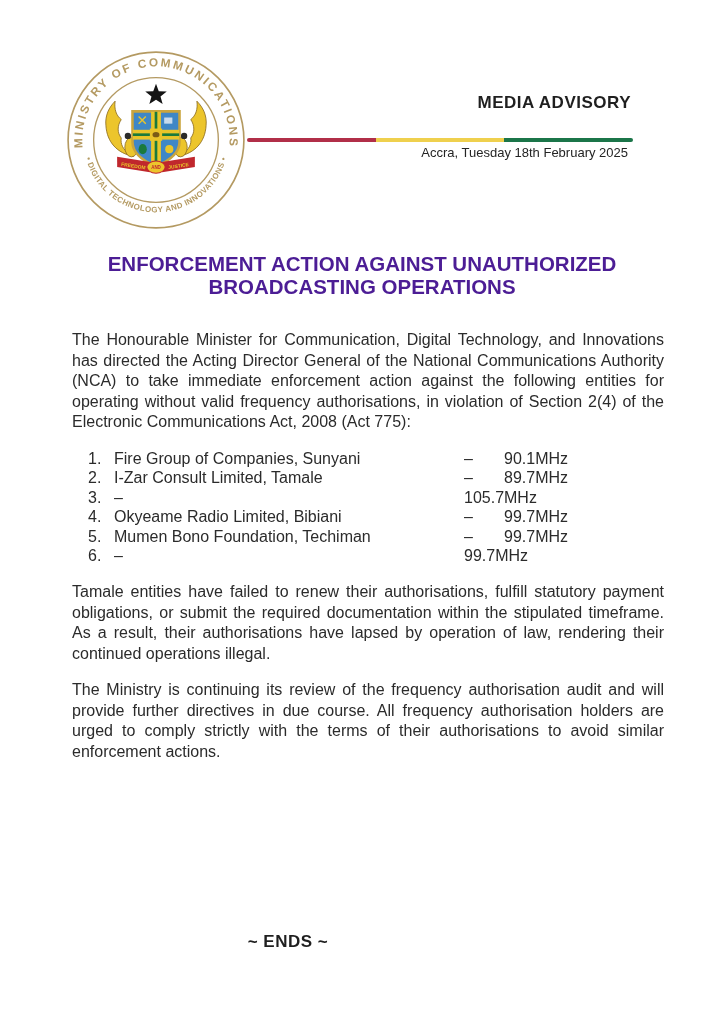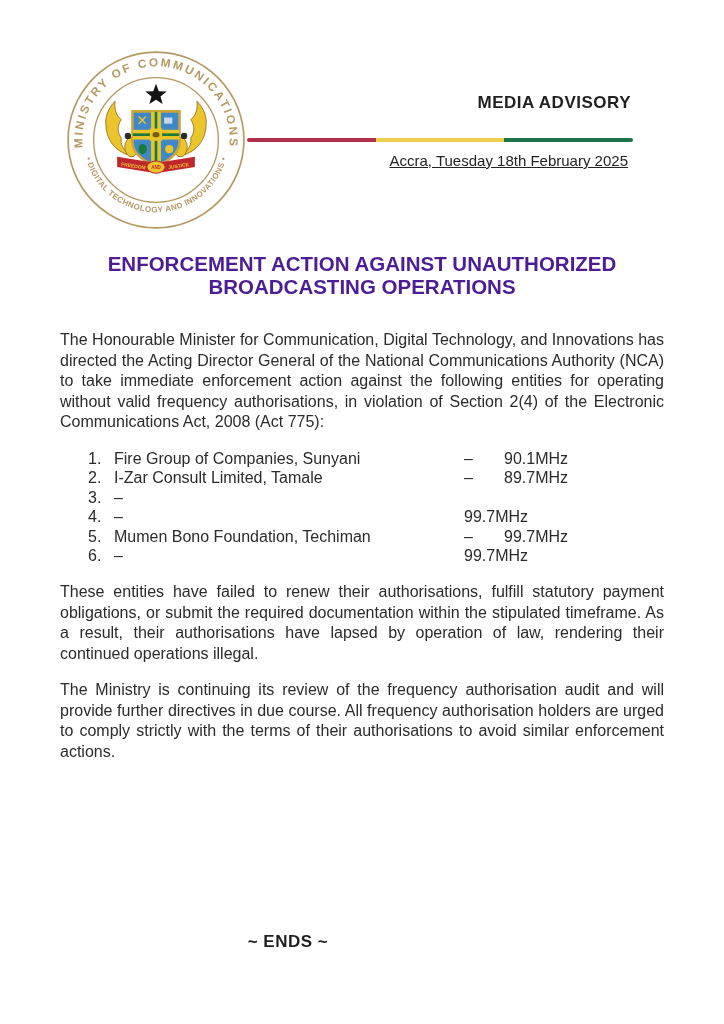--- a/index.html
+++ b/index.html
@@ -20,37 +20,37 @@
   .advisory{
     font-size:17px;line-height:30px;font-weight:700;color:#1f1f1f;
     text-align:right;letter-spacing:.5px;padding-right:2px;
   }
   .flag-line{display:flex;height:4px;margin-top:20px;border-radius:2px;overflow:hidden;}
   .flag-line span{flex:1;}
   .seg-red{background:var(--flag-red);}
   .seg-gold{background:var(--flag-gold);}
   .seg-green{background:var(--flag-green);}
   .dateline{
-    margin-top:10px;text-align:right;padding-right:5px;
-    font-size:15px;line-height:18px;font-weight:500;color:#242424;text-decoration:underline;
+    margin-top:2px;text-align:right;padding-right:5px;
+    font-size:13px;line-height:18px;font-weight:500;color:#242424;
   }
 
   
   .title{
     position:absolute;top:252px;left:0;width:724px;padding:0 72px;
     text-align:center;font-size:20.5px;line-height:23px;font-weight:700;color:#4c1d95;
   }
 
   
   .content{
     position:absolute;left:60px;top:330px;width:604px;
     font-size:16px;line-height:20.5px;font-weight:500;text-align:justify;
     text-justify:inter-word;color:#2b2b2b;
   }
-  .content p{margin:0 0 16px 0;}
+  .content p{margin:0 0 16px 12px;}
   .content p.p4{margin-top:5px;}
   .entity-list{margin:0 0 16px 0;padding-left:28px;line-height:19.6px;text-align:left;}
   .entity-row{display:grid;grid-template-columns:26px 350px 40px auto;}
   .entity-num{}
   .entity-dash{}
   .entity-freq{}
 
   .ends{
     position:absolute;top:932px;left:0;width:576px;text-align:center;
     font-size:17px;font-weight:700;color:#1f1f1f;letter-spacing:.5px;
@@ -146,38 +146,40 @@
       </div>
       <div class="entity-row">
         <span class="entity-num">2.</span>
         <span class="entity-name">I-Zar Consult Limited, Tamale</span>
         <span class="entity-dash">–</span>
         <span class="entity-freq">89.7MHz</span>
       </div>
       <div class="entity-row">
         <span class="entity-num">3.</span>
         <span class="entity-dash">–</span>
+        <span class="entity-freq">105.7MHz</span>
       </div>
       <div class="entity-row">
         <span class="entity-num">4.</span>
+        <span class="entity-name">Okyeame Radio Limited, Bibiani</span>
         <span class="entity-dash">–</span>
         <span class="entity-freq">99.7MHz</span>
       </div>
       <div class="entity-row">
         <span class="entity-num">5.</span>
         <span class="entity-name">Mumen Bono Foundation, Techiman</span>
         <span class="entity-dash">–</span>
         <span class="entity-freq">99.7MHz</span>
       </div>
       <div class="entity-row">
         <span class="entity-num">6.</span>
         <span class="entity-dash">–</span>
         <span class="entity-freq">99.7MHz</span>
       </div>
     </div>
 
-    <p class="p2">These entities have failed to renew their authorisations, fulfill statutory payment obligations, or submit the required documentation within the stipulated timeframe. As a result, their authorisations have lapsed by operation of law, rendering their continued operations illegal.</p>
+    <p class="p2">Tamale entities have failed to renew their authorisations, fulfill statutory payment obligations, or submit the required documentation within the stipulated timeframe. As a result, their authorisations have lapsed by operation of law, rendering their continued operations illegal.</p>
     <p class="p4">The Ministry is continuing its review of the frequency authorisation audit and will provide further directives in due course. All frequency authorisation holders are urged to comply strictly with the terms of their authorisations to avoid similar enforcement actions.</p>
   </div>
 
   <div class="ends">~ ENDS ~</div>
 
 </div>
 
 </body></html>

